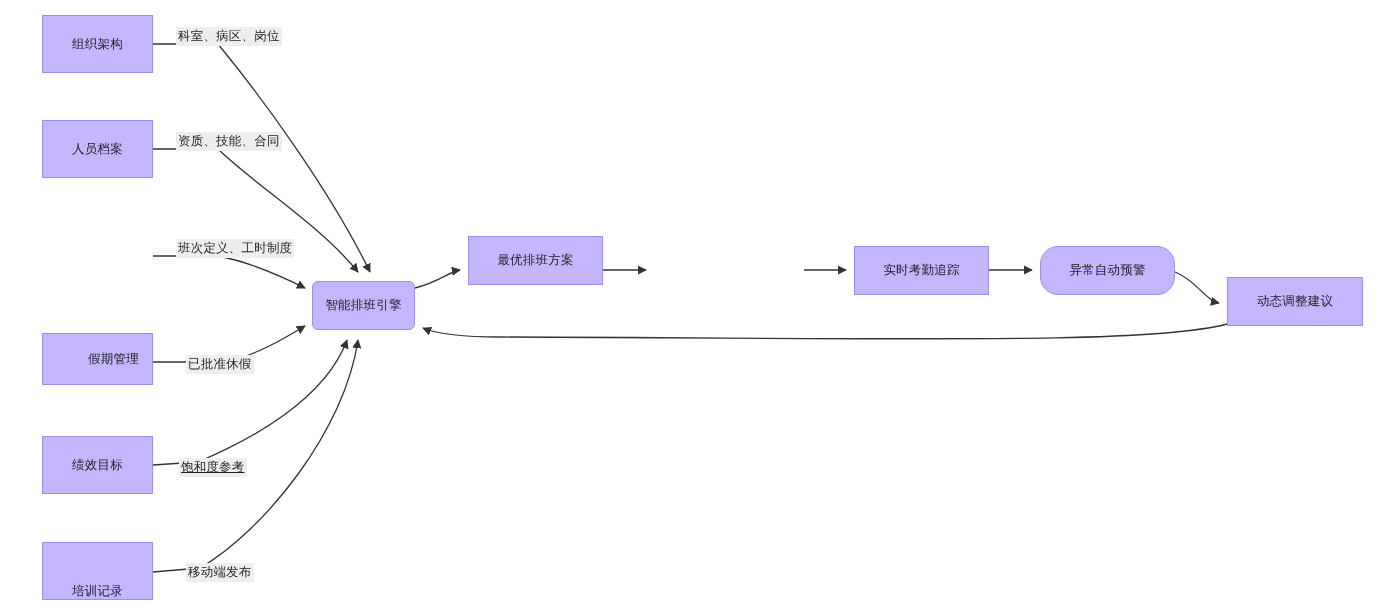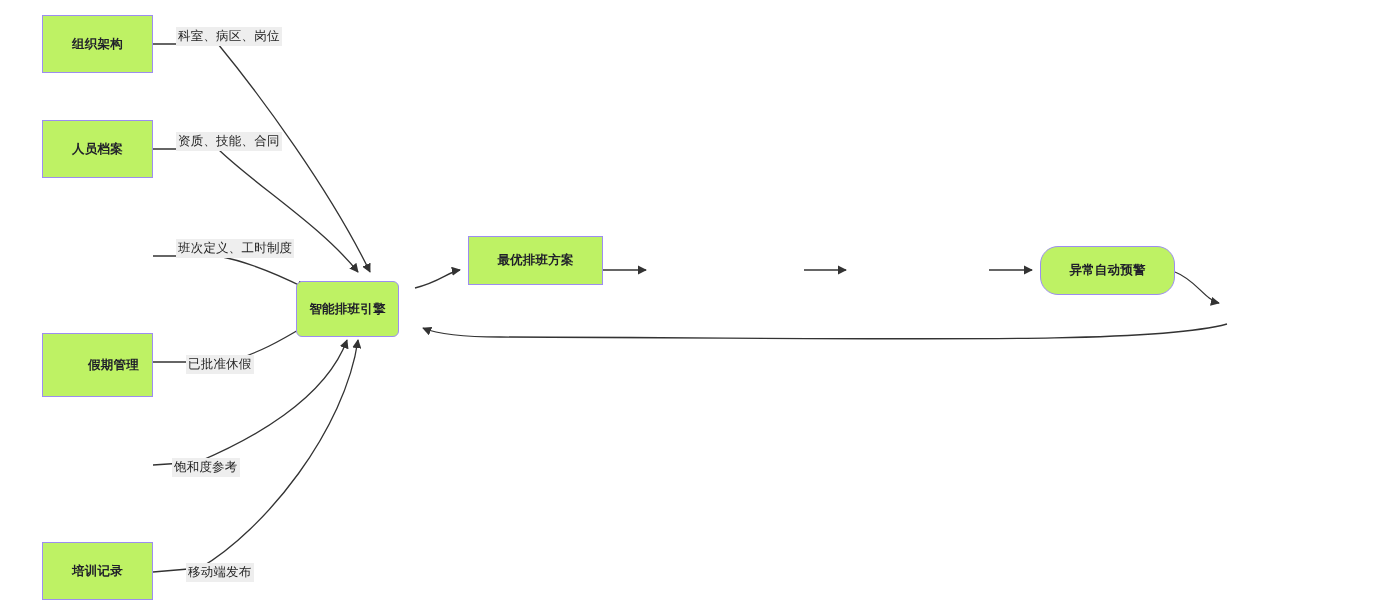--- a/index.html
+++ b/index.html
@@ -26,27 +26,26 @@
     overflow: visible;
   }
   .edge-path {
     fill: none;
     stroke: #333333;
     stroke-width: 1.3px;
   }
   .node {
     position: absolute;
     box-sizing: border-box;
-    background: #bef264;
+    background: #c4b5fd;
     border: 1px solid #9d8df1;
     display: flex;
     align-items: center;
     justify-content: center;
     text-align: center;
-    font-weight: bold;
   }
   .node-label {
     font-size: 12.5px;
     color: #20202a;
     line-height: 1.2;
     letter-spacing: 0.2px;
     white-space: nowrap;
   }
   .node.rounded {
     border-radius: 6px;
@@ -107,49 +106,58 @@
 
   <div class="node" style="left:42px; top:15px; width:111px; height:58px;">
     <span class="node-label">组织架构</span>
   </div>
 
   <div class="node" style="left:42px; top:120px; width:111px; height:58px;text-align:right;">
     <span class="node-label">人员档案</span>
   </div>
 
 
-  <div class="node" style="left:42px; top:333px; width:111px; height:64px;padding-left:32px;">
+  <div class="node" style="left:42px; top:333px; width:111px; height:52px;padding-left:32px;">
     <span class="node-label">假期管理</span>
   </div>
 
+  <div class="node" style="left:42px; top:436px; width:111px; height:58px;">
+    <span class="node-label">绩效目标</span>
+  </div>
 
-  <div class="node" style="left:42px; top:542px; width:111px; height:58px;">
+  <div class="node" style="left:42px; top:542px; width:111px; height:58px;align-items:flex-end;">
     <span class="node-label">培训记录</span>
   </div>
 
-  <div class="node rounded" style="left:296px; top:281px; width:103px; height:56px;">
+  <div class="node rounded" style="left:312px; top:281px; width:103px; height:49px;">
     <span class="node-label">智能排班引擎</span>
   </div>
 
   <div class="node" style="left:468px; top:236px; width:135px; height:49px;">
     <span class="node-label">最优排班方案</span>
   </div>
 
 
+  <div class="node" style="left:854px; top:246px; width:135px; height:49px;">
+    <span class="node-label">实时考勤追踪</span>
+  </div>
 
   <div class="node" style="left:1040px; top:246px; width:135px; height:49px;border-radius:18px;">
     <span class="node-label">异常自动预警</span>
   </div>
 
+  <div class="node" style="left:1227px; top:277px; width:136px; height:49px;">
+    <span class="node-label">动态调整建议</span>
+  </div>
 
   <div class="edge-label" style="left:176px; top:27px;">科室、病区、岗位</div>
 
   <div class="edge-label" style="left:176px; top:132px;">资质、技能、合同</div>
 
   <div class="edge-label" style="left:176px; top:239px;">班次定义、工时制度</div>
 
   <div class="edge-label" style="left:186px; top:355px;">已批准休假</div>
 
-  <div class="edge-label" style="left:172px; top:458px;">饱和度参考</div>
+  <div class="edge-label" style="left:179px; top:458px;text-decoration:underline;">饱和度参考</div>
 
   <div class="edge-label" style="left:186px; top:563px;">移动端发布</div>
 
 </div>
 
 </body></html>

